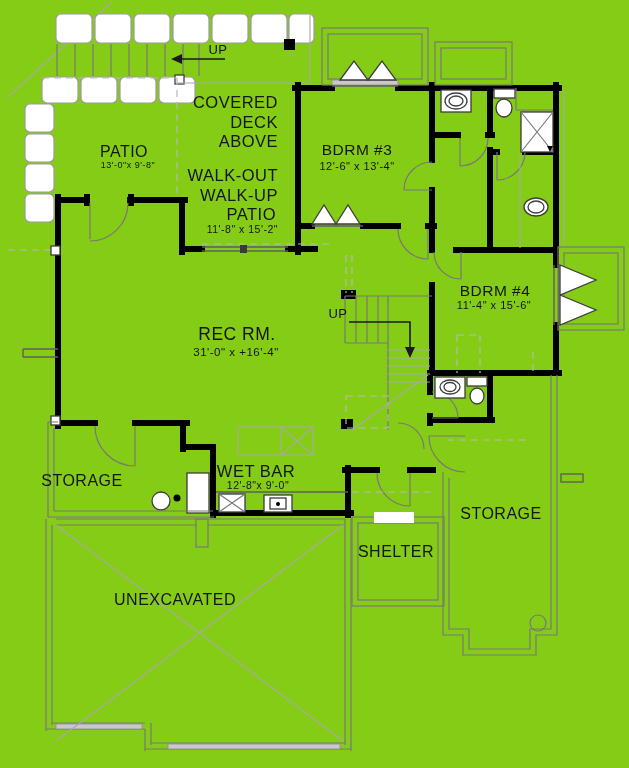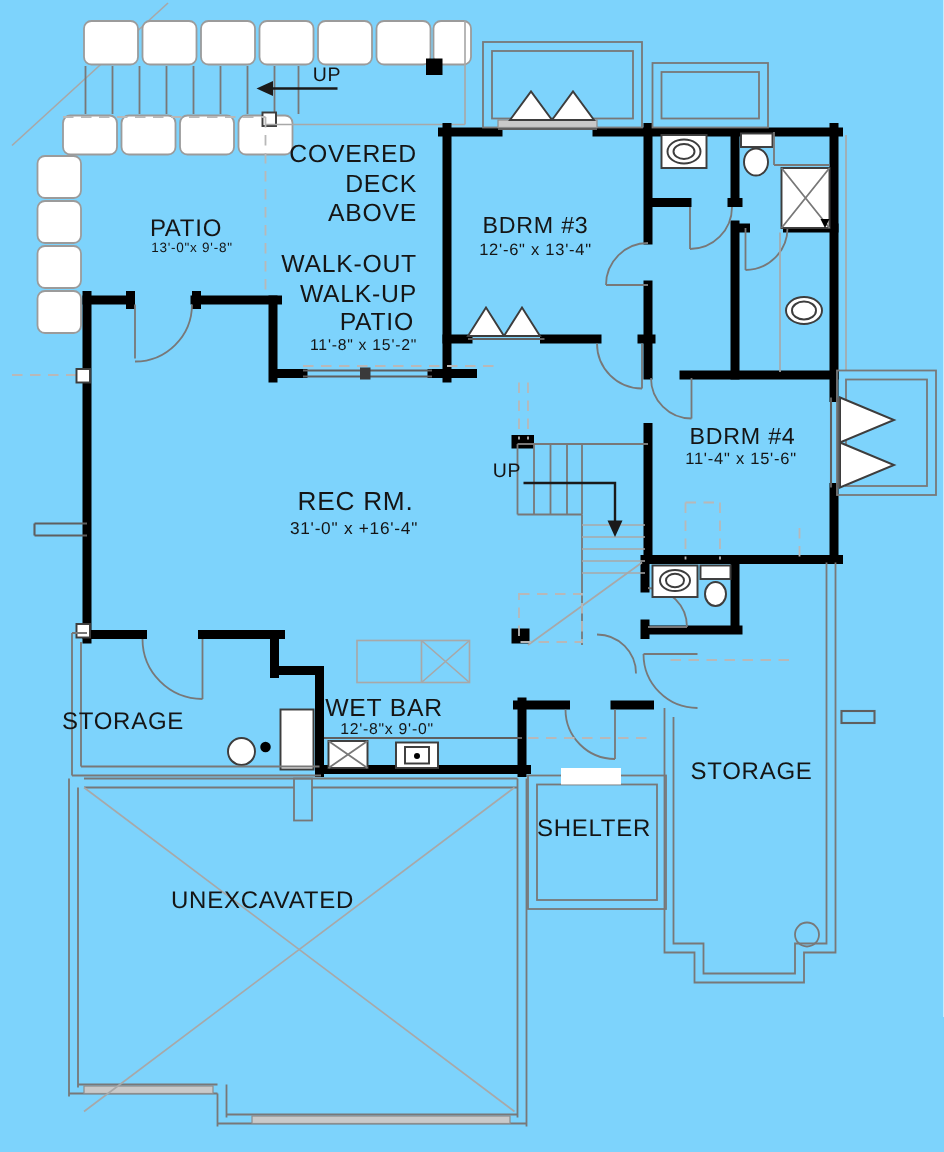--- a/index.html
+++ b/index.html
@@ -1,16 +1,16 @@
 <!DOCTYPE html>
 <html><head>
 <meta charset="utf-8">
 <style>
   html,body{margin:0;padding:0;background:#ffffff;}
-  .stage{position:relative;width:629px;height:768px;background:#7dd3fc;overflow:hidden;}
+  .stage{position:relative;width:629px;height:768px;background:#84cc16;overflow:hidden;}
   .stage svg{position:absolute;left:0;top:0;}
   .wall{stroke:#000000;stroke-width:6;fill:none;stroke-linecap:square;}
   .jamb{fill:#000000;}
   .thin{stroke:#5f5f5f;stroke-width:1.4;fill:none;}
   .thin2{stroke:#787878;stroke-width:1.2;fill:none;}
   .light{stroke:#a8a8a8;stroke-width:1.1;fill:none;}
   .stone{fill:#ffffff;stroke:#9b9b9b;stroke-width:1.2;}
   .dash{stroke:#b8b8b8;stroke-width:1.2;fill:none;stroke-dasharray:7 5;}
   .shade{fill:#c9c9c9;stroke:#8d8d8d;stroke-width:0.8;}
   .fix{stroke:#3d3d3d;stroke-width:1.3;fill:#ffffff;}

